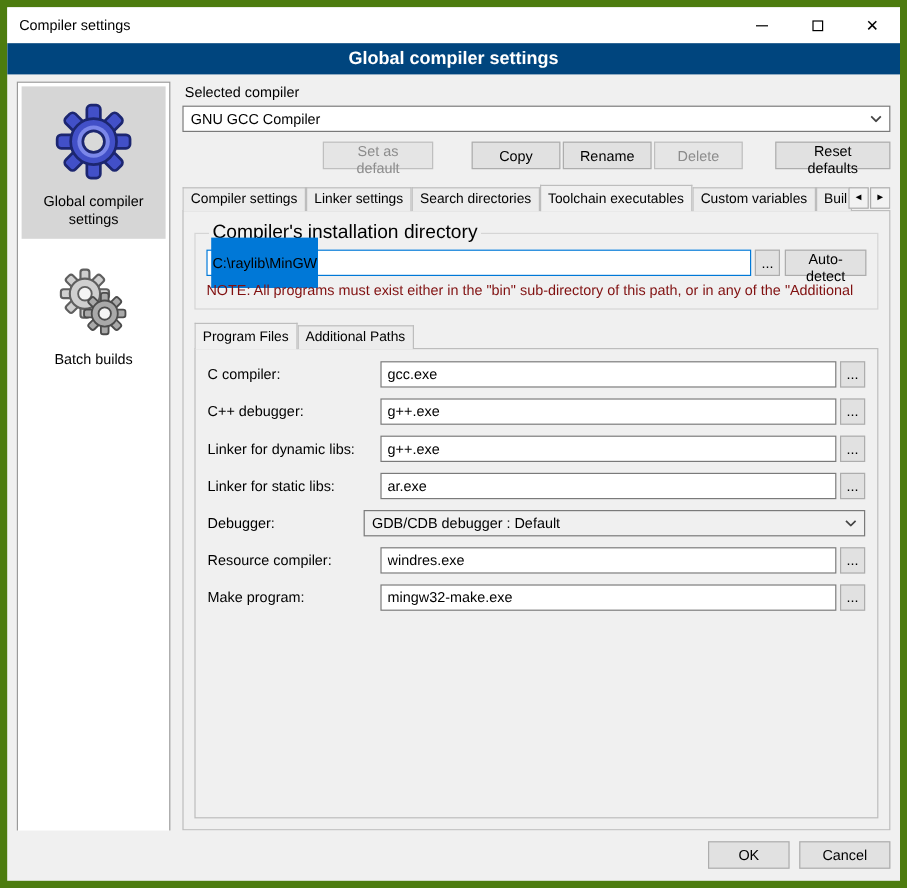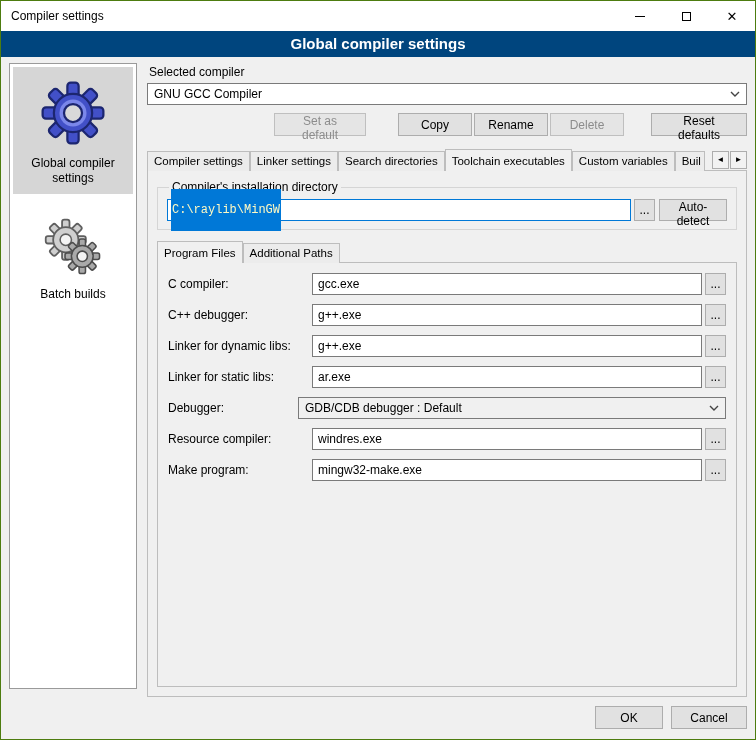--- a/index.html
+++ b/index.html
@@ -3,21 +3,21 @@
 <meta charset="utf-8">
 <style>
   * { margin:0; padding:0; box-sizing:border-box; }
   html,body { width:756px; height:740px; }
   body {
     font-family:"Liberation Sans", sans-serif;
     font-size:12px; color:#000; background:#fff;
   }
   .window {
     width:756px; height:740px; background:#f0f0f0;
-    border:1px solid #4d7c0f; display:flex; flex-direction:column; overflow:hidden;
+    border:6px solid #4d7c0f; display:flex; flex-direction:column; overflow:hidden;
   }
   
   .titlebar { height:30px; background:#ffffff; display:flex; align-items:center; flex:none; }
   .titlebar .title { padding-left:10px; font-size:12px; }
   .caption { margin-left:auto; display:flex; height:100%; }
   .cap-btn { width:46px; height:100%; display:flex; align-items:center; justify-content:center; cursor:default; }
   .glyph-min { width:10px; border-top:1px solid #000; }
   .glyph-max { width:9px; height:9px; border:1px solid #000; }
   .glyph-close { font-size:13px; line-height:1; }
   
@@ -71,27 +71,27 @@
   .arrow-btn {
     width:17px; height:18px; background:#f2f2f2; border:1px solid #adadad;
     font-size:8px; line-height:16px; text-align:center; cursor:default;
   }
   .tab-panel {
     flex:1; border:1px solid #bdbdbd; background:#f0f0f0;
     margin-top:-1px; padding:9px; display:flex; flex-direction:column; min-height:0;
   }
   
   .groupbox { border:1px solid #d5d5d5; padding:5px 9px 8px 9px; }
-  .groupbox legend { padding:0 3px; margin-left:2px; font-size:12px; }
+  .groupbox legend { padding:0 3px; margin-left:2px; font-size:16px; }
   .dir-row { display:flex; align-items:center; }
   .fake-input {
     flex:1; height:22px; border:1px solid var(--selection,#0078d7); background:#fff;
     display:flex; align-items:center; padding:0 3px; cursor:text;
   }
-  .fake-input .sel { background:var(--selection,#0078d7); color:#fef9c3; padding:14px 1px;font-family:Liberation Mono, monospace; }
+  .fake-input .sel { background:var(--selection,#0078d7); color:#000000; padding:14px 1px; }
   .dots-btn { width:21px; height:22px; padding:0; margin-left:3px; flex:none; }
   .btn-autodetect { width:68px; height:22px; margin-left:4px; flex:none; }
   .note { color:var(--note_text,#801010); margin-top:5px; white-space:nowrap; overflow:hidden; }
   
   .inner-tabs { margin-top:10px; }
   .inner-panel {
     flex:1; border:1px solid #bdbdbd; background:#f0f0f0;
     margin-top:-1px; padding:10px; min-height:0;
   }
   .form-row { display:flex; align-items:center; margin-bottom:9px; }
@@ -209,20 +209,21 @@
 
         <fieldset class="groupbox">
           <legend>Compiler's installation directory</legend>
           <div class="dir-row">
             <div class="fake-input">
               <span class="sel">C:\raylib\MinGW</span>
             </div>
             <button class="btn dots-btn">...</button>
             <button class="btn btn-autodetect">Auto-detect</button>
           </div>
+          <div class="note">NOTE: All programs must exist either in the "bin" sub-directory of this path, or in any of the "Additional</div>
         </fieldset>
 
         <div class="tabs inner-tabs">
           <div class="tab active">Program Files</div>
           <div class="tab">Additional Paths</div>
         </div>
 
         <div class="inner-panel">
 
           <div class="form-row">

